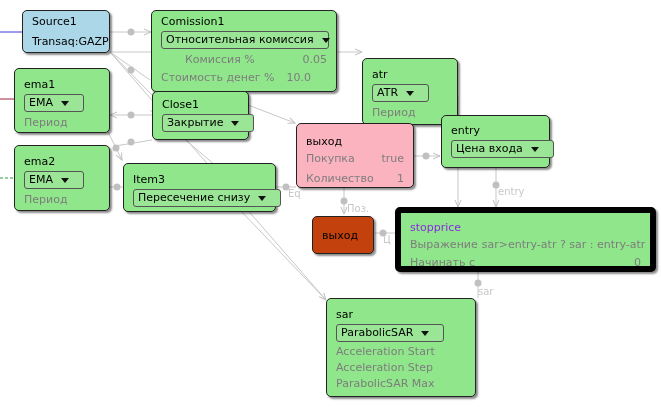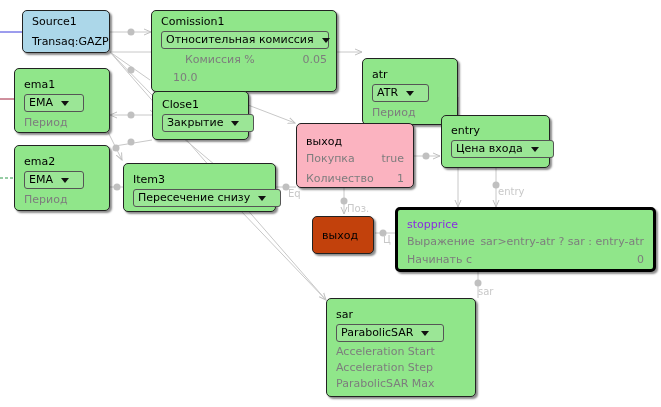--- a/index.html
+++ b/index.html
@@ -5,21 +5,21 @@
   html, body { margin:0; padding:0; }
   body { width:661px; height:407px; background:#ffffff; position:relative; overflow:hidden;
          font-family:"DejaVu Sans", sans-serif; font-size:11px; color:#000; }
   #canvas { position:absolute; left:0; top:0; width:661px; height:407px; }
   svg.links { position:absolute; left:0; top:0; width:661px; height:407px; }
   .node { position:absolute; box-sizing:border-box; background:#90e68a; border:1px solid #222;
           border-radius:5px; box-shadow:2px 2px 2px rgba(0,0,0,0.45); padding:3px 9px; }
   .node.source { background:#acd7e9; }
   .node.entry-order { background:#fbb3c0; }
   .node.exit-order { background:#c2410c; }
-  .node.stop { border:3px solid #000000; }
+  .node.stop { border:6px solid #000000; }
   .title { line-height:16px; white-space:nowrap; }
   .title.purple { color:#8a2be2; }
   .sel { display:inline-flex; align-items:center; box-sizing:border-box; height:18px;
          border:1px solid #555; border-radius:3px; background:#9be696; padding:0 14px 0 4px;
          white-space:nowrap; line-height:16px; margin:1px 0 2px 0; }
   .sel .arrow { display:inline-block; width:0; height:0; border-left:4px solid transparent;
          border-right:4px solid transparent; border-top:5px solid #111; margin-left:8px; }
   .prop { color:#7d7d7d; line-height:18px; white-space:nowrap; display:flex; justify-content:space-between; }
   .prop .v { margin-left:12px; }
   .lbl { position:absolute; font-size:10px; color:#c8c8c8; white-space:nowrap;text-align:right; }
@@ -109,20 +109,21 @@
     <div class="title">Comission1</div>
     <div class="sel" style="width:168px;justify-content:space-between;">
       <span>Относительная комиссия</span>
         <span class="arrow"></span>
     </div>
     <div class="prop" style="width:142px;margin-left:24px;">
         <span>Комиссия %</span>
         <span class="v">0.05</span>
       </div>
     <div class="prop" style="width:142px;">
+        <span>Стоимость денег %</span>
         <span class="v">10.0</span>
       </div>
   </div>
 
   <div class="node" style="left:362px;top:30px;width:96px;height:67px;margin-top:28px;">
     <div class="title" style="margin-top:5px;">atr</div>
     <div class="sel">
         <span>ATR</span>
         <span class="arrow"></span>
       </div>

